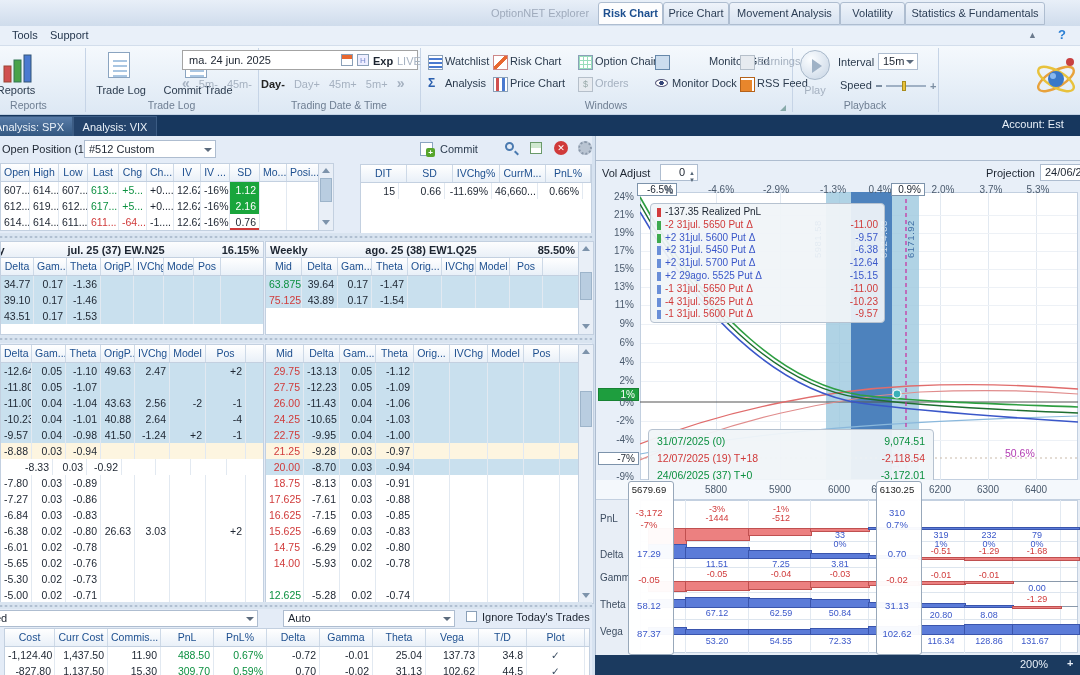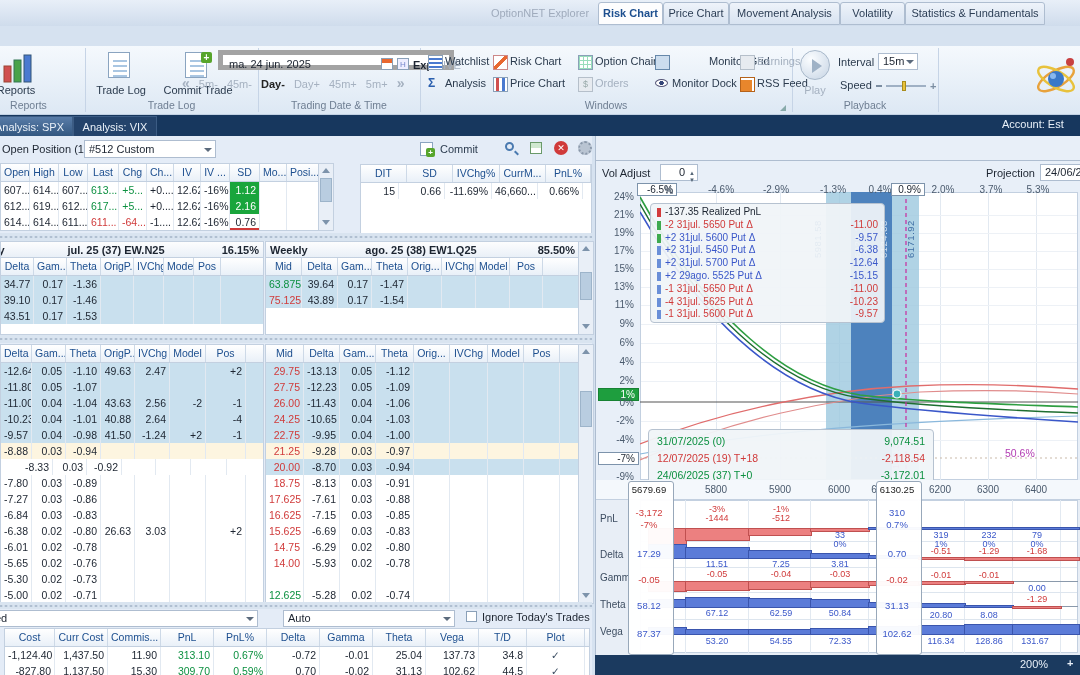--- a/index.html
+++ b/index.html
@@ -19,21 +19,21 @@
   .dim{color:#a5b1c0 !important;}
   .bigbtn{position:absolute;text-align:center;color:#2b3b4e;}
   
   .ic{position:absolute;width:13px;height:13px;border:1px solid #8aa0b8;background:#fff;}
   .doc{width:22px;height:26px;border:1px solid #8aa4c0;background:#fff;
        background-image:repeating-linear-gradient(#fff 0 3px,#a9c6e2 3px 5px);background-size:14px 100%;
        background-position:4px 4px;background-repeat:no-repeat;}
   .plus{position:absolute;width:11px;height:11px;background:#57a52c;border-radius:2px;color:#fff;
         font-weight:bold;font-size:10px;line-height:11px;text-align:center;}
   
-  .datebox{background:#fff;border:5px solid #a3a3a3;margin-left:36px;}
+  .datebox{background:#fff;border:1px solid #a3a3a3;}
   .steps span{margin-right:6px;color:#a5b1c0;}
   .steps .on{color:#222;}
   .chev{color:#8fa4bd;font-size:14px;font-weight:bold;}
   
   .playcirc{width:30px;height:30px;border-radius:50%;border:1px solid #a8b8ca;
             background:radial-gradient(circle at 35% 30%,#fbfdff,#c6d4e4);}
   .playcirc:after{content:"";position:absolute;left:11px;top:8px;border-left:10px solid #9fb2c6;
                   border-top:7px solid transparent;border-bottom:7px solid transparent;}
   .ddbox{background:#fff;border:1px solid #aebdd0;line-height:15px;padding-left:4px;}
   .dd-ar{position:absolute;right:3px;top:6px;width:0;height:0;border-left:4px solid transparent;
@@ -99,20 +99,26 @@
 </style>
 </head>
 <body>
 
 <div class="screen">
 
   <div class="abs titlebar">
     <span>OptionNET Explorer</span>
   </div>
 
+  <div class="abs menubar">
+    <span class="menu-item" style="left:6px">Tools</span>
+    <span class="menu-item" style="left:44px">Support</span>
+    <span class="abs" style="left:1028px;top:4px;color:#6b7a8d;font-size:9px">▲</span>
+    <span class="abs" style="left:1058px;top:1px;color:#2a7fd4;font-weight:bold;font-size:13px">?</span>
+  </div>
 
   <div class="abs ribbon"></div>
   <div class="rsep" style="left:85px"></div>
     <div class="rsep" style="left:258px"></div>
   <div class="rsep" style="left:420px"></div>
     <div class="rsep" style="left:792px"></div>
   <div class="rsep" style="left:938px"></div>
 
   <svg class="abs" style="left:2px;top:52px" width="34" height="32">
     <rect x="2" y="14" width="7" height="16" fill="#d05050" stroke="#943"></rect>
@@ -715,21 +721,21 @@
         <div class="tc" style="width:53px">Gamma</div>
         <div class="tc" style="width:53px">Theta</div>
         <div class="tc" style="width:53px">Vega</div>
         <div class="tc" style="width:48px">T/D</div>
         <div class="tc" style="width:58px">Plot</div>
       </div>
       <div class="tr ">
         <div class="tc " style="width:50px">-1,124.40</div>
         <div class="tc " style="width:53px">1,437.50</div>
         <div class="tc " style="width:53px">11.90</div>
-        <div class="tc g" style="width:53px">313.10</div>
+        <div class="tc g" style="width:53px">488.50</div>
         <div class="tc g" style="width:53px">0.67%</div>
         <div class="tc " style="width:53px">-0.72</div>
         <div class="tc " style="width:53px">-0.01</div>
         <div class="tc " style="width:53px">25.04</div>
         <div class="tc " style="width:53px">137.73</div>
         <div class="tc " style="width:48px">34.8</div>
         <div class="tc chk" style="width:58px">✓</div>
       </div>
       <div class="tr ">
         <div class="tc " style="width:50px">-827.80</div>

